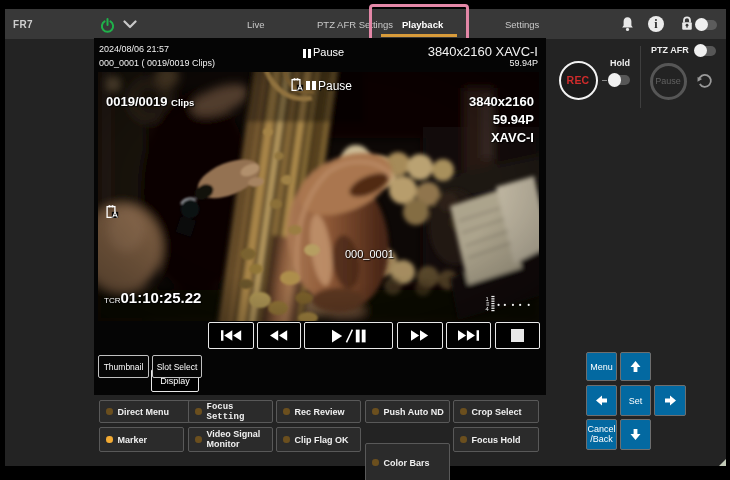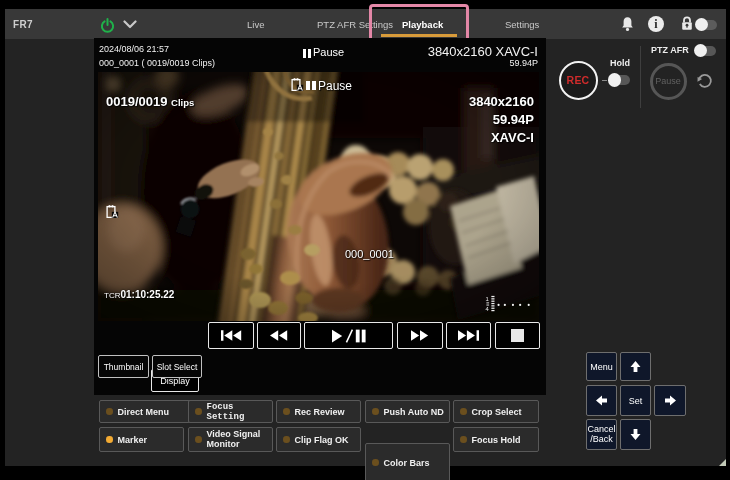--- a/index.html
+++ b/index.html
@@ -8,21 +8,21 @@
   .abs{position:absolute;}
   #panel{left:5px;top:9px;width:721px;height:457px;background:#232323;}
   #topbar{left:5px;top:9px;width:721px;height:30px;background:#383838;}
   #blackcol{left:94px;top:38px;width:452px;height:357px;background:#050505;}
   .tab{color:#c9c9c9;font-size:9.5px;top:19px;padding-left:28px;}
   .ovl{color:#fff;text-shadow:0 0 2px rgba(0,0,0,.9),1px 1px 1px rgba(0,0,0,.8);}
   .tbtn{background:#000;border:1px solid #e8e8e8;border-radius:2px;display:flex;align-items:center;justify-content:center;}
   .sbtn{background:#060606;border:1px solid #c0c0c0;border-radius:2px;display:flex;align-items:center;justify-content:center;color:#fff;}
   .abtn{background:#2b2b2b;border:1px solid #595959;border-radius:2px;display:flex;align-items:center;color:#f0f0f0;}
   .dot{width:6.5px;height:6.5px;border-radius:50%;margin:0 5px 0 6px;flex:none;}
-  .padbtn{background:#0f172a;border:1px solid #6e6e6e;border-radius:2px;display:flex;align-items:center;justify-content:center;color:#fff;font-size:9px;}
+  .padbtn{background:#0369a1;border:1px solid #6e6e6e;border-radius:2px;display:flex;align-items:center;justify-content:center;color:#fff;font-size:9px;}
 </style>
 </head>
 <body>
 <div id="app">
   <div class="abs" id="panel"></div>
   <div class="abs" id="topbar"></div>
   <div class="abs" style="left:13px;top:19px;font-size:10px;font-weight:bold;color:#cfcfcf;letter-spacing:.3px;">FR7</div>
   <svg class="abs" style="left:100px;top:18px;" width="15" height="15" viewBox="0 0 15 15">
     <path d="M4.6 3.4 A5.6 5.6 0 1 0 10.4 3.4" fill="none" stroke="#1fb24a" stroke-width="2" stroke-linecap="round"></path>
     <line x1="7.5" y1="1" x2="7.5" y2="7" stroke="#1fb24a" stroke-width="2" stroke-linecap="round"></line>
@@ -204,21 +204,21 @@
   <div class="abs ovl" style="left:334px;top:112px;width:200px;text-align:right;font-size:13px;font-weight:bold;">59.94P</div>
   <div class="abs ovl" style="left:334px;top:130px;width:200px;text-align:right;font-size:13px;font-weight:bold;">XAVC-I</div>
   <svg class="abs" style="left:106px;top:205px;" width="13" height="13" viewBox="0 0 13 13">
     <rect x="1.1" y="1.6" width="7.8" height="10.8" fill="none" stroke="#fff" stroke-width="1.3"></rect>
     <rect x="2.6" y="0.2" width="1.8" height="2.2" fill="#fff"></rect>
       <rect x="5.6" y="0.2" width="1.8" height="2.2" fill="#fff"></rect>
     <rect x="5.8" y="6.8" width="6.4" height="6.2" fill="#0a0806"></rect>
     <path d="M6.6 12.6 L9 6.9 L11.4 12.6 M7.4 10.8 L10.6 10.8" fill="none" stroke="#fff" stroke-width="1.1"></path>
   </svg>
   <div class="abs ovl" style="left:345px;top:248px;font-size:11px;">000_0001</div>
-  <div class="abs ovl" style="left:104px;top:289px;font-size:8px;">TCR<span style="font-size:10px;font-weight:bold;position:relative;top:0px;">01:10:25.22</span></div>
+  <div class="abs ovl" style="left:104px;top:289px;font-size:8px;">TCR<span style="font-size:15px;font-weight:bold;position:relative;top:0px;">01:10:25.22</span></div>
   <svg class="abs" style="left:483px;top:295px;" width="50" height="18" viewBox="0 0 54 20">
     <text x="2" y="7" font-size="6.5" fill="#eee" font-family="Liberation Sans">1</text>
     <text x="2" y="18" font-size="6.5" fill="#eee" font-family="Liberation Sans">4</text>
     <rect x="3" y="8.2" width="3" height="1.1" fill="#ddd"></rect>
       <rect x="3" y="10.6" width="3" height="1.1" fill="#ddd"></rect>
     <g fill="#eee">
       <rect x="8.5" y="1" width="3.5" height="1.4"></rect>
         <rect x="8.5" y="3.6" width="3.5" height="1.4"></rect>
       <rect x="8.5" y="6.2" width="3.5" height="1.4"></rect>
         <rect x="8.5" y="8.8" width="3.5" height="1.4"></rect>

